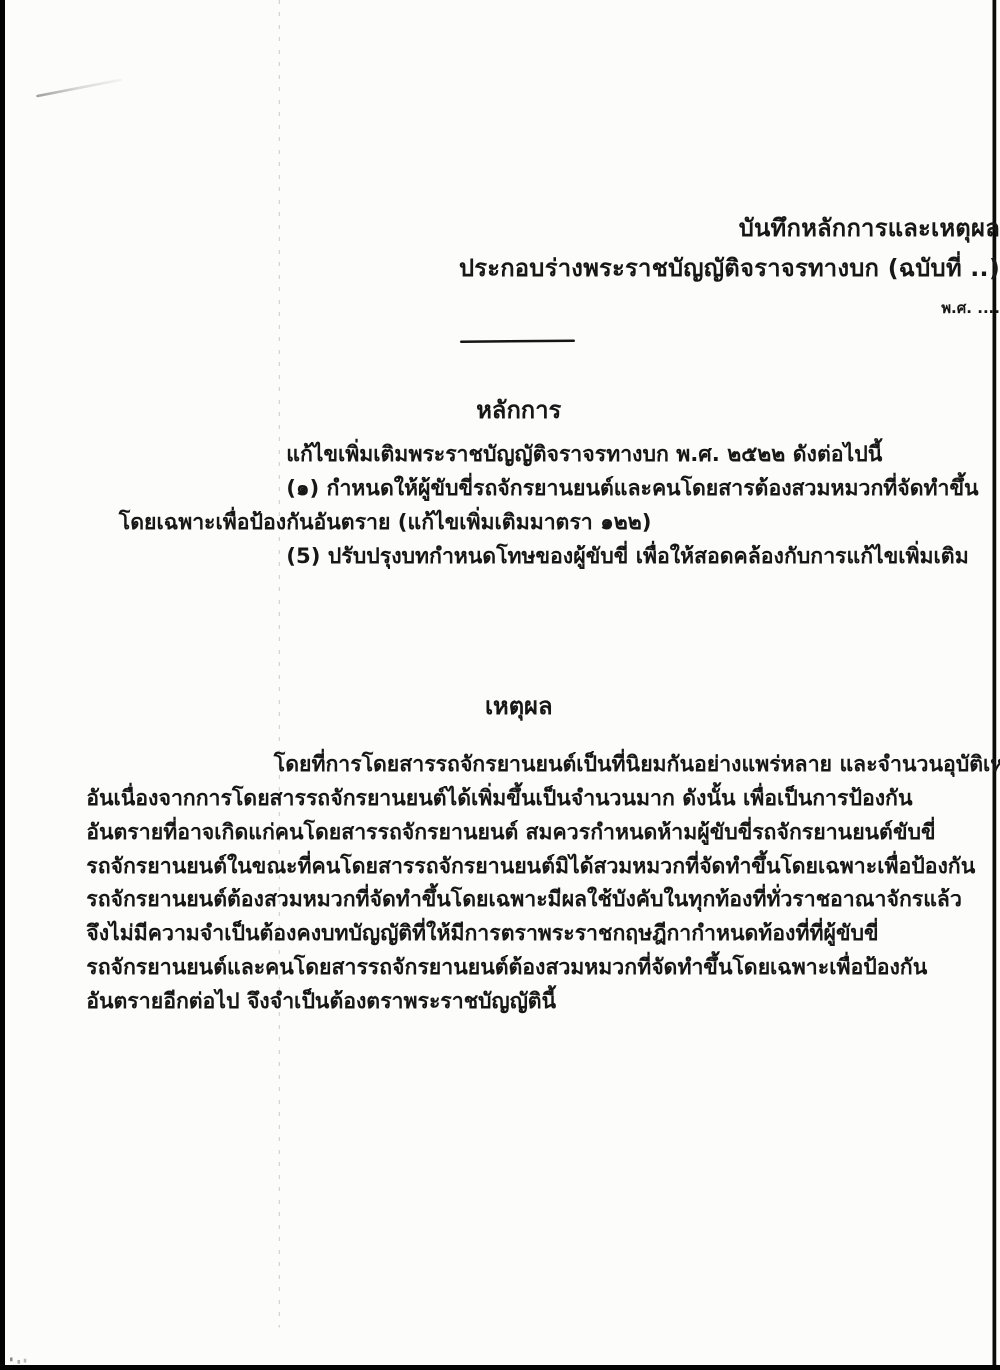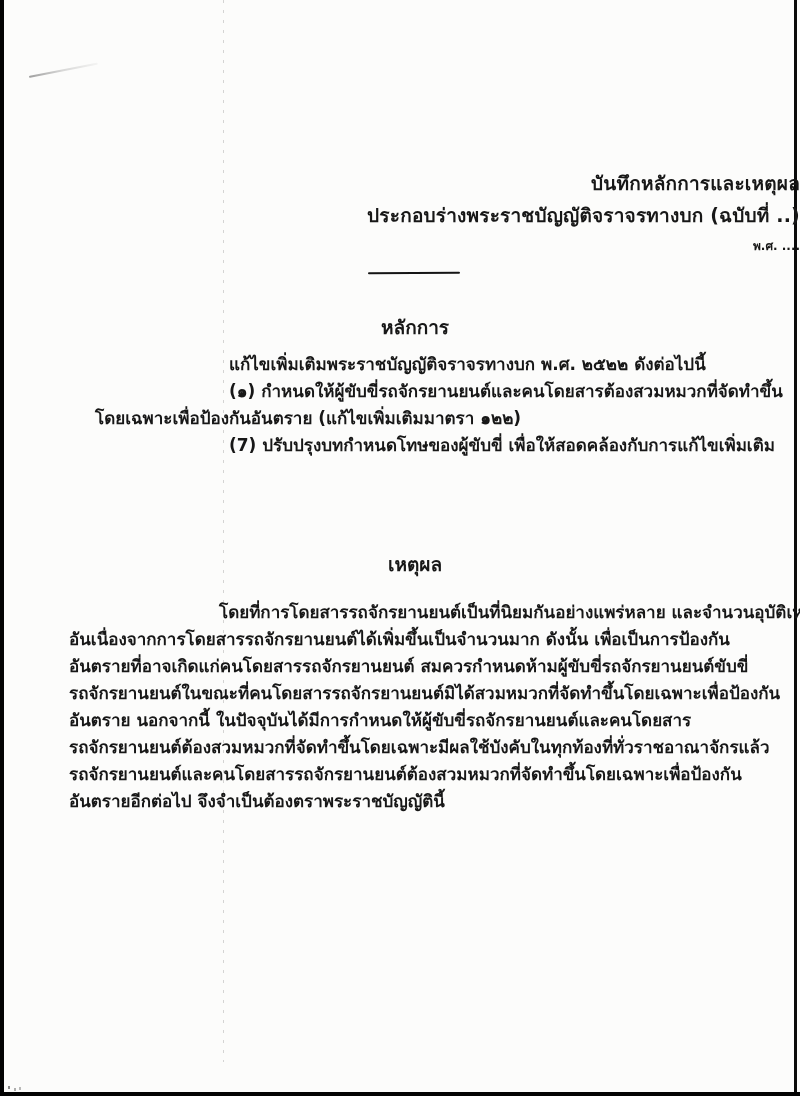--- a/index.html
+++ b/index.html
@@ -135,28 +135,28 @@
     <div class="title-line-main">ประกอบร่างพระราชบัญญัติจราจรทางบก (ฉบับที่ ..)</div>
     <div class="title-line-era">พ.ศ. ....</div>
   </div>
   <div class="title-rule"></div>
 
   <div class="section-heading heading-principle">หลักการ</div>
   <div class="text-block block-principle">
     <div class="tline indent">แก้ไขเพิ่มเติมพระราชบัญญัติจราจรทางบก พ.ศ. ๒๕๒๒ ดังต่อไปนี้</div>
     <div class="tline indent">(๑) กำหนดให้ผู้ขับขี่รถจักรยานยนต์และคนโดยสารต้องสวมหมวกที่จัดทำขึ้น</div>
     <div class="tline">โดยเฉพาะเพื่อป้องกันอันตราย (แก้ไขเพิ่มเติมมาตรา ๑๒๒)</div>
-    <div class="tline indent">(7) ปรับปรุงบทกำหนดโทษของผู้ขับขี่ เพื่อให้สอดคล้องกับการแก้ไขเพิ่มเติม</div>
+    <div class="tline indent">(5) ปรับปรุงบทกำหนดโทษของผู้ขับขี่ เพื่อให้สอดคล้องกับการแก้ไขเพิ่มเติม</div>
   </div>
 
   <div class="section-heading heading-reason">เหตุผล</div>
   <div class="text-block block-reason">
     <div class="tline indent">โดยที่การโดยสารรถจักรยานยนต์เป็นที่นิยมกันอย่างแพร่หลาย และจำนวนอุบัติเหตุ</div>
     <div class="tline">อันเนื่องจากการโดยสารรถจักรยานยนต์ได้เพิ่มขึ้นเป็นจำนวนมาก  ดังนั้น เพื่อเป็นการป้องกัน</div>
     <div class="tline">อันตรายที่อาจเกิดแก่คนโดยสารรถจักรยานยนต์ สมควรกำหนดห้ามผู้ขับขี่รถจักรยานยนต์ขับขี่</div>
     <div class="tline">รถจักรยานยนต์ในขณะที่คนโดยสารรถจักรยานยนต์มิได้สวมหมวกที่จัดทำขึ้นโดยเฉพาะเพื่อป้องกัน</div>
-    <div class="tline">อันตราย  นอกจากนี้ ในปัจจุบันได้มีการกำหนดให้ผู้ขับขี่รถจักรยานยนต์และคนโดยสาร</div>
     <div class="tline">รถจักรยานยนต์ต้องสวมหมวกที่จัดทำขึ้นโดยเฉพาะมีผลใช้บังคับในทุกท้องที่ทั่วราชอาณาจักรแล้ว</div>
+    <div class="tline">จึงไม่มีความจำเป็นต้องคงบทบัญญัติที่ให้มีการตราพระราชกฤษฎีกากำหนดท้องที่ที่ผู้ขับขี่</div>
     <div class="tline">รถจักรยานยนต์และคนโดยสารรถจักรยานยนต์ต้องสวมหมวกที่จัดทำขึ้นโดยเฉพาะเพื่อป้องกัน</div>
     <div class="tline">อันตรายอีกต่อไป  จึงจำเป็นต้องตราพระราชบัญญัตินี้</div>
   </div>
 
 </div>
 
 </body></html>

